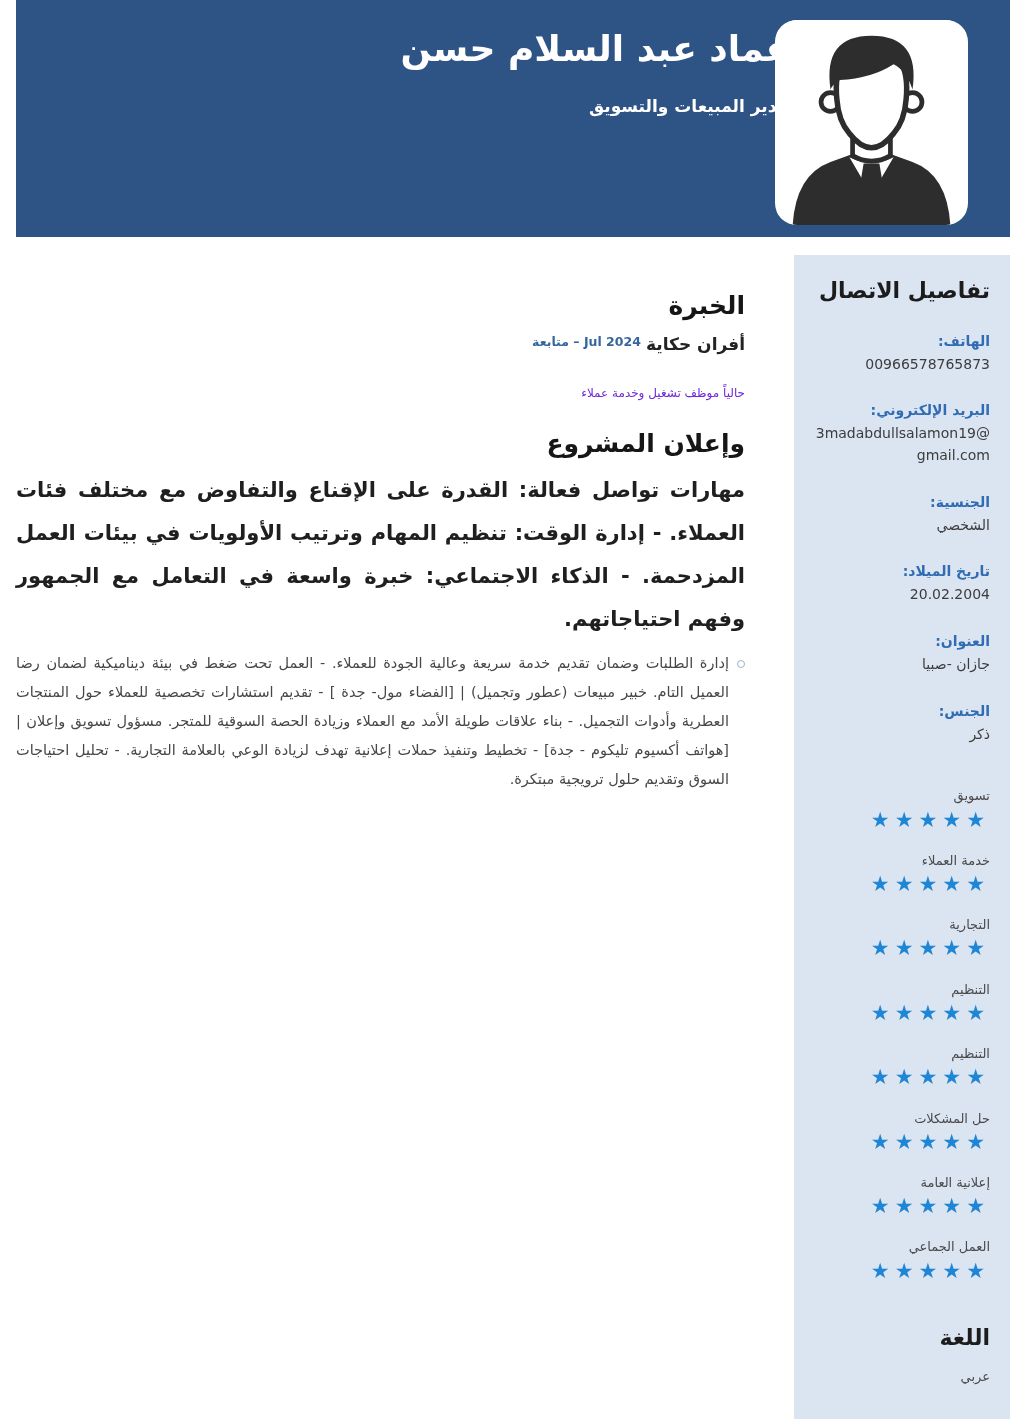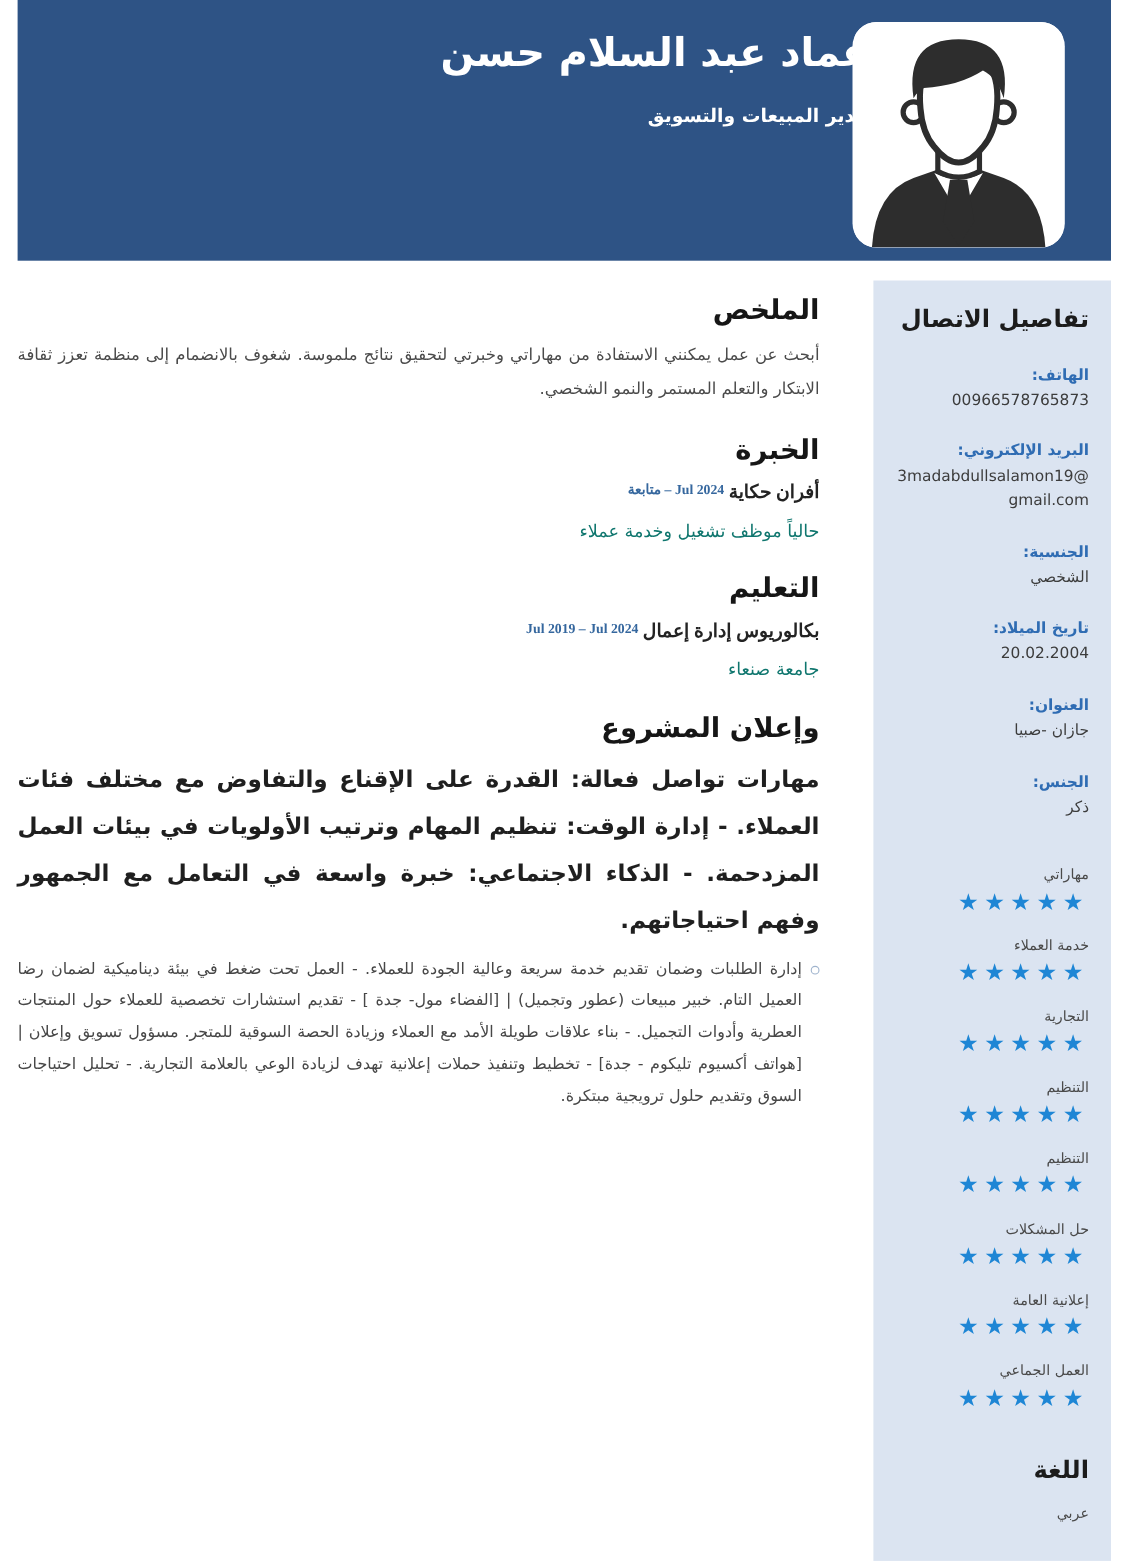--- a/index.html
+++ b/index.html
@@ -25,24 +25,24 @@
   .skill-name { font-size:13px; color:#4a4a4a; line-height:1.4; }
   .skill-stars { color:#1e86d5; font-size:21px; letter-spacing:5px; line-height:1.25; margin-top:1px; }
   .lang-block { margin-top:40px; }
   .simple-item { font-size:13px; color:#4a4a4a; margin-top:15px; line-height:1.4; }
 
   
   .main { position:absolute; top:266px; left:16px; width:729px; }
   .sec-title { font-size:25px; font-weight:bold; color:#161616; margin:24px 0 10px; line-height:1.25; }
   .sec-title.first { margin-top:0; }
   .summary-text { font-size:15px; line-height:2.05; color:#4a4a4a; text-align:justify; }
-  .entry-head { line-height:1.6;font-family:Liberation Serif, serif; }
+  .entry-head { line-height:1.6; }
   .entry-title { font-weight:bold; font-size:17px; color:#232323; }
   .entry-date { color:#35679e; font-size:12.5px; font-weight:bold; position:relative; top:-4px; }
-  .entry-desc { font-size:16px; color:#0f766e; margin-top:8px; line-height:1.6; }
+  .entry-desc { font-size:12px; color:#6d28d9; margin-top:26px; line-height:1.6; }
   .project-intro { font-weight:bold; font-size:21px; color:#1f1f1f; line-height:2.05; text-align:justify; margin-top:2px; }
   .bullet-list { margin-top:8px; list-style:none; }
   .bullet-list li { display:flex; align-items:flex-start; }
   .bullet-circle { flex:none; width:8px; height:8px; border:1.5px solid #9fb3cd; border-radius:50%; margin-top:11px; margin-left:8px; }
   .bullet-text { flex:1; font-size:14.5px; color:#474747; line-height:2.0; text-align:justify; }
 </style>
 </head>
 <body>
 
 <div class="page">
@@ -107,21 +107,21 @@
             <div class="field-label">الجنس:</div>
             <div class="field-value">ذكر</div>
           </div>
         </div>
     </section>
 
     <section class="skills-block">
       <div>
 
           <div class="skill">
-            <div class="skill-name">مهاراتي</div>
+            <div class="skill-name">تسويق</div>
             <div class="skill-stars">★★★★★</div>
           </div>
 
           <div class="skill">
             <div class="skill-name">خدمة العملاء</div>
             <div class="skill-stars">★★★★★</div>
           </div>
 
           <div class="skill">
             <div class="skill-name">التجارية</div>
@@ -161,52 +161,35 @@
 
           <div class="simple-item">عربي</div>
 
         </div>
     </section>
 
   </aside>
 
   <main class="main">
 
-    <section>
-      <h2 class="sec-title first">الملخص</h2>
-      <p class="summary-text">أبحث عن عمل يمكنني الاستفادة من مهاراتي وخبرتي لتحقيق نتائج ملموسة. شغوف بالانضمام إلى منظمة تعزز ثقافة الابتكار والتعلم المستمر والنمو الشخصي.</p>
-    </section>
 
     <section>
       <h2 class="sec-title">الخبرة</h2>
       <div>
 
           <div class="entry">
             <div class="entry-head">
               <span class="entry-title">أفران حكاية</span>
               <span class="entry-date">Jul 2024 – متابعة</span>
             </div>
             <div class="entry-desc">حالياً موظف تشغيل وخدمة عملاء</div>
           </div>
         </div>
     </section>
 
-    <section>
-      <h2 class="sec-title">التعليم</h2>
-      <div>
-
-          <div class="entry">
-            <div class="entry-head">
-              <span class="entry-title">بكالوريوس إدارة إعمال</span>
-              <span class="entry-date">Jul 2019 – Jul 2024</span>
-            </div>
-            <div class="entry-desc">جامعة صنعاء</div>
-          </div>
-        </div>
-    </section>
 
     <section>
       <h2 class="sec-title">وإعلان المشروع</h2>
       <p class="project-intro">مهارات تواصل فعالة: القدرة على الإقناع والتفاوض مع مختلف فئات العملاء. - إدارة الوقت: تنظيم المهام وترتيب الأولويات في بيئات العمل المزدحمة. - الذكاء الاجتماعي: خبرة واسعة في التعامل مع الجمهور وفهم احتياجاتهم.</p>
       <ul class="bullet-list">
 
           <li>
             <span class="bullet-circle"></span>
             <span class="bullet-text">إدارة الطلبات وضمان تقديم خدمة سريعة وعالية الجودة للعملاء. - العمل تحت ضغط في بيئة ديناميكية لضمان رضا العميل التام. خبير مبيعات (عطور وتجميل) | [الفضاء مول- جدة ] - تقديم استشارات تخصصية للعملاء حول المنتجات العطرية وأدوات التجميل. - بناء علاقات طويلة الأمد مع العملاء وزيادة الحصة السوقية للمتجر. مسؤول تسويق وإعلان | [هواتف أكسيوم تليكوم - جدة] - تخطيط وتنفيذ حملات إعلانية تهدف لزيادة الوعي بالعلامة التجارية. - تحليل احتياجات السوق وتقديم حلول ترويجية مبتكرة.</span>
           </li>

